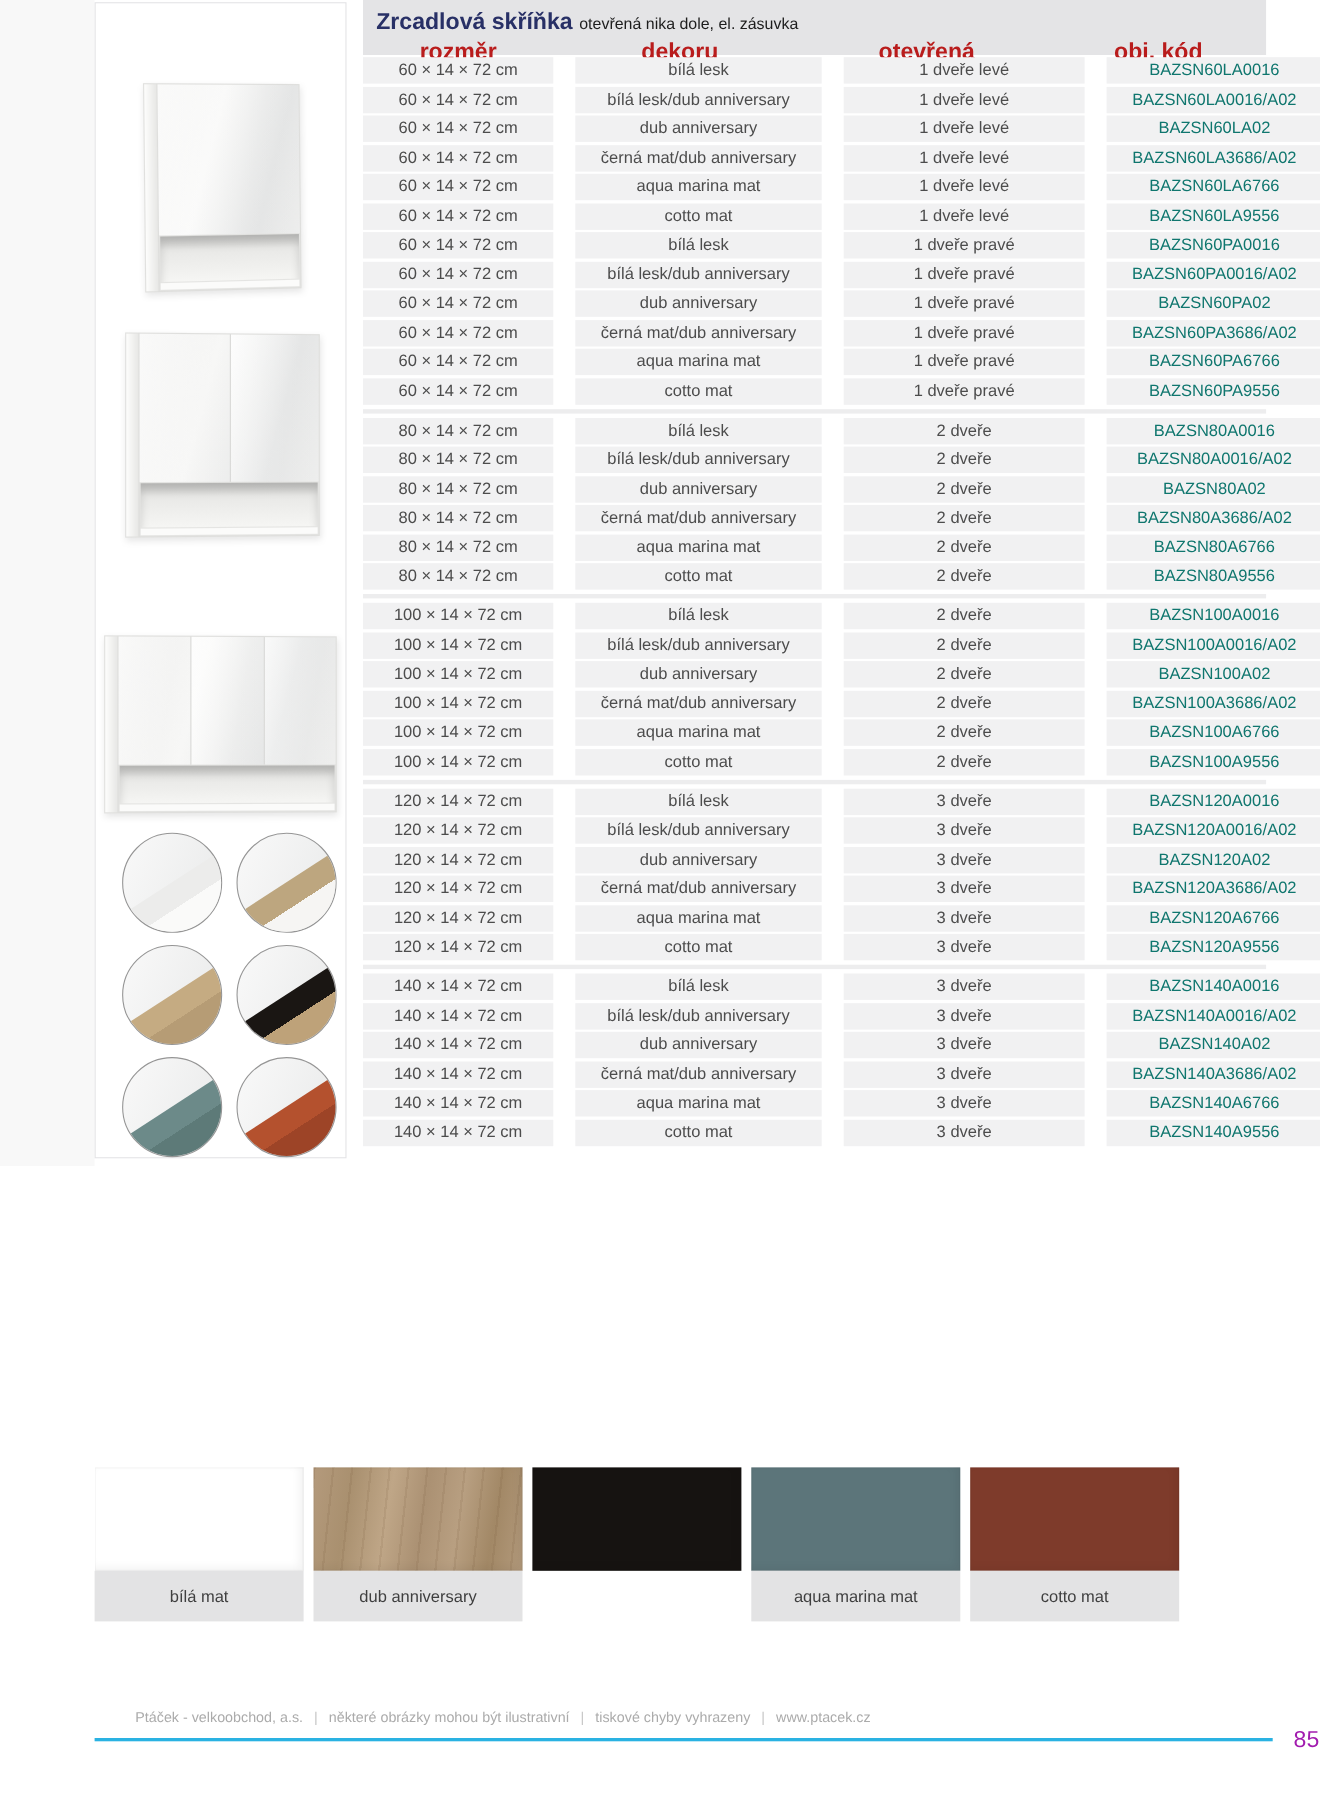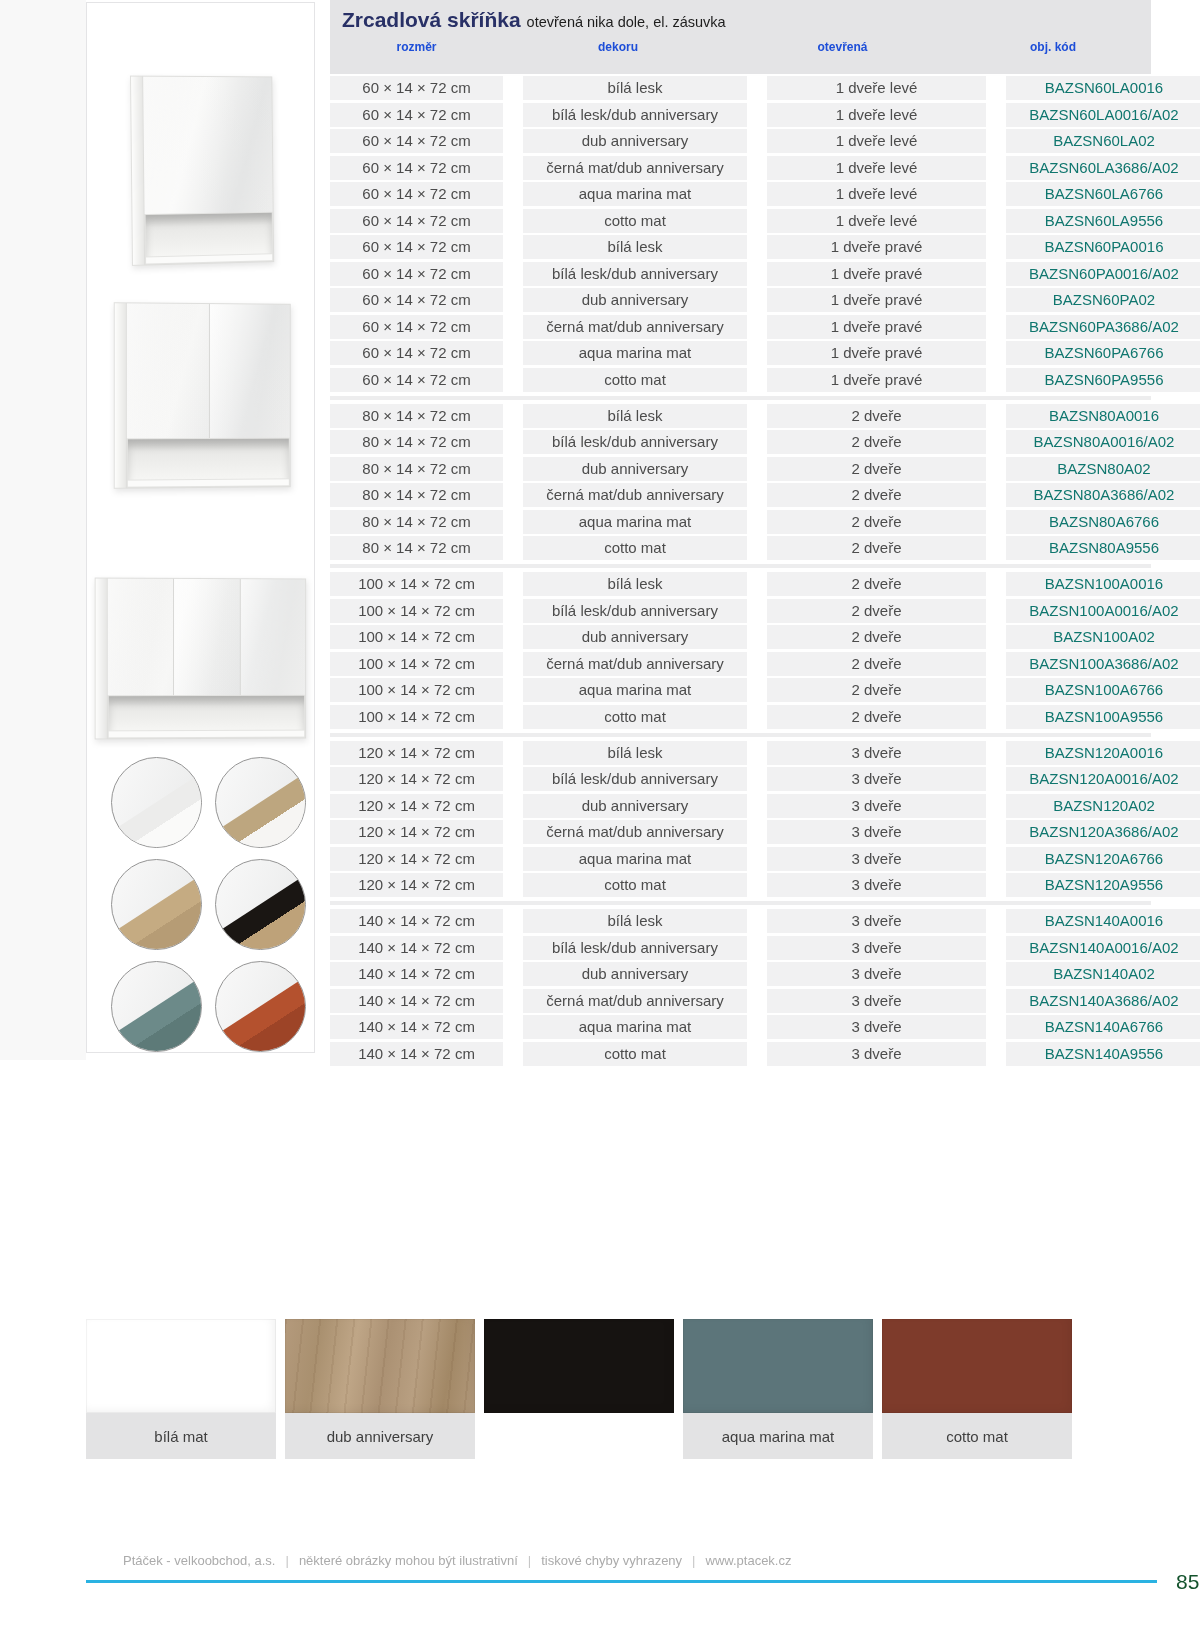--- a/index.html
+++ b/index.html
@@ -54,63 +54,63 @@
     width:91px; height:91px; border-radius:50%;
     border:1px solid #959595; overflow:hidden; position:relative;
     background:linear-gradient(115deg,#f9f9f9 0%,#e8e9e9 100%);
   }
   .band{
     position:absolute; left:-25%; bottom:-28%; width:150%; height:72%;
     transform:rotate(-33deg);
   }
   
   .content{ position:absolute; left:330px; top:0; width:821px; }
-  .head-band{ background:#e4e4e6; height:74px; padding:7px 0 0 12px; }
+  .head-band{ background:#e4e4e6; height:50px; padding:7px 0 0 12px; }
   .title-line{ line-height:26px; white-space:nowrap; }
   .page-title{ font-size:21px; font-weight:bold; color:#283066; }
   .page-subtitle{ font-size:14.5px; color:#1d1d1d; margin-left:6px; }
   .col-headers{
     display:grid; grid-template-columns:173px 224px 219px 196px; column-gap:3px;
     margin-left:-12px; height:27px;
   }
-  .col-h{ font-size:12px; font-weight:bold; color:#1d4ed8; text-align:center; line-height:25px; }
+  .col-h{ font-size:21px; font-weight:bold; color:#b91c1c; text-align:center; line-height:25px; }
   .table-body{ display:flex; flex-direction:column; gap:2.5px; margin-top:2px; }
   .trow{ display:grid; grid-template-columns:173px 224px 219px 196px; column-gap:20px; }
   .tcell{
     background:#f1f1f2; height:24px; line-height:24px;
     font-size:15px; color:#4c4c4c; text-align:center;
     white-space:nowrap; overflow:hidden;
   }
   .tcell.code{ color:#0f766e; }
   .gsep{ height:4px; background:#ededee; margin:1.5px 0; }
   
   .decor{ position:absolute; left:86px; top:1306px; width:1000px; }
   .decor-heading{ font-size:15.5px; font-weight:bold; color:#111; }
-  .swatches{ display:flex; gap:9px; margin-top:13px; }
+  .swatches{ display:flex; gap:9px; margin-top:28px; }
   .swatch{ width:190px; }
   .swatch-color{
     height:94px;
     box-shadow:inset 0 0 0 1px rgba(0,0,0,0.045), inset -4px -3px 8px rgba(0,0,0,0.05);
   }
   .swatch-color.wood{
     background:
       repeating-linear-gradient(96deg, rgba(110,80,50,0.12) 0 2px, rgba(255,255,255,0) 2px 17px),
       linear-gradient(100deg,#b49a7c 0%,#a9906f 18%,#bfa687 36%,#ab9173 52%,#b89f81 68%,#a28866 84%,#b39a7c 100%);
   }
   .swatch-label{
     height:46px; background:#e3e3e4;
     font-size:15px; color:#3f3f3f;
     display:flex; align-items:center; justify-content:center;
   }
   
   .footer{ position:absolute; left:86px; top:1553px; width:1071px; }
   .footer-text{ font-size:13px; color:#ababab; white-space:nowrap;margin-left:37px; }
   .pipe{ color:#c6c6c6; padding:0 10px; }
   .footer-line{ height:3px; margin-top:12px; background:#2ab2e2; }
-  .page-num{ position:absolute; left:1176px; top:1570px; font-size:21px; color:#14532d; }
+  .page-num{ position:absolute; left:1176px; top:1570px; font-size:21px; color:#a21caf; }
 </style>
 </head>
 <body>
 
 <div class="left-margin-strip"></div>
 
 <aside class="image-panel">
 
   <div class="cabinet cab1">
     <div class="cab-side"></div>

